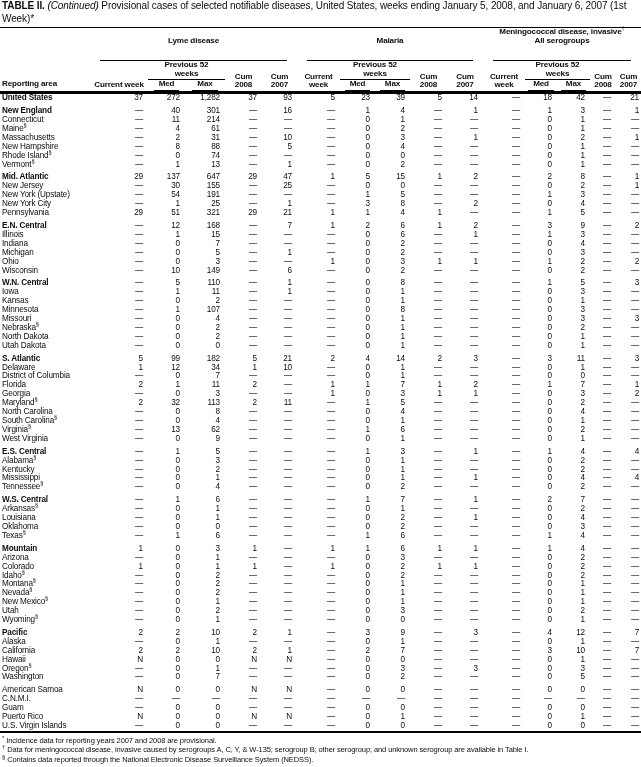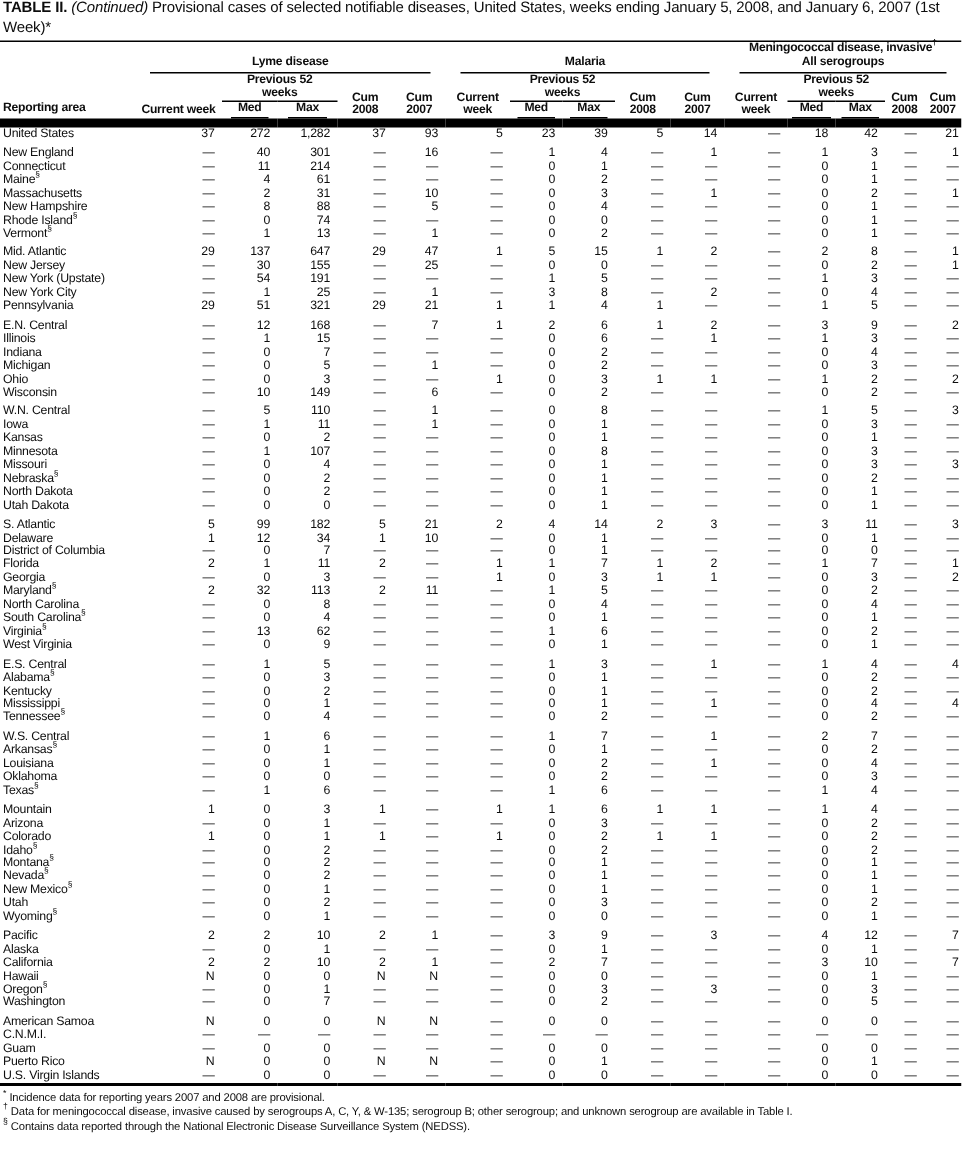--- a/index.html
+++ b/index.html
@@ -27,36 +27,36 @@
     text-align: center; vertical-align: bottom; padding: 0;
   }
   tr.r1 th { height: 9px; }
   tr.r2 th { height: 11px; }
   tr.r4 th { height: 11px; }
   .th-area {
     text-align: left; padding: 0 0 2px 2px; margin-left: 48px;
   }
   .g-name div {
     border-bottom: 1px solid #000;
-    margin: 0 10px; padding-bottom: 2px;
+    margin: 0 10px; padding-bottom: 14px;
   }
   .th-prev { border-bottom: 1px solid #000; }
   .th-prev div { max-width: 47px; margin: 0 auto; padding-bottom: 1px; }
   .th-cur, .th-cum { padding-bottom: 1px; }
   .th-mm span { display: inline-block; border-bottom: 1px solid #000; padding: 0 5px 1px 5px; }
-  .hb { border-bottom: 6px solid #000000; }
+  .hb { border-bottom: 3px solid #000000; }
   tbody td {
     font-size: 8.2px; line-height: 8.9px; letter-spacing: -0.15px;
     padding: 0; vertical-align: bottom; white-space: nowrap;
   }
   td.area { text-align: left; padding-left: 2px; }
   td.num { text-align: right; padding-right: 5px; }
   td.num:last-child { padding-right: 2px; }
   tr.gap td { padding-top: 4px; }
-  tr.bold td.area { font-weight: normal; }
+  tr.bold td.area { font-weight: bold; }
   sup { font-size: 5.6px; vertical-align: super; line-height: 0; letter-spacing: 0; }
   .footnotes { padding: 3px 2px 0 2px; }
   .fn {
     font-size: 7.5px; line-height: 9.4px; letter-spacing: -0.1px;
     white-space: pre-wrap;
   }
   .fn sup { font-size: 5.8px; }
 </style>
 </head>
 <body>

